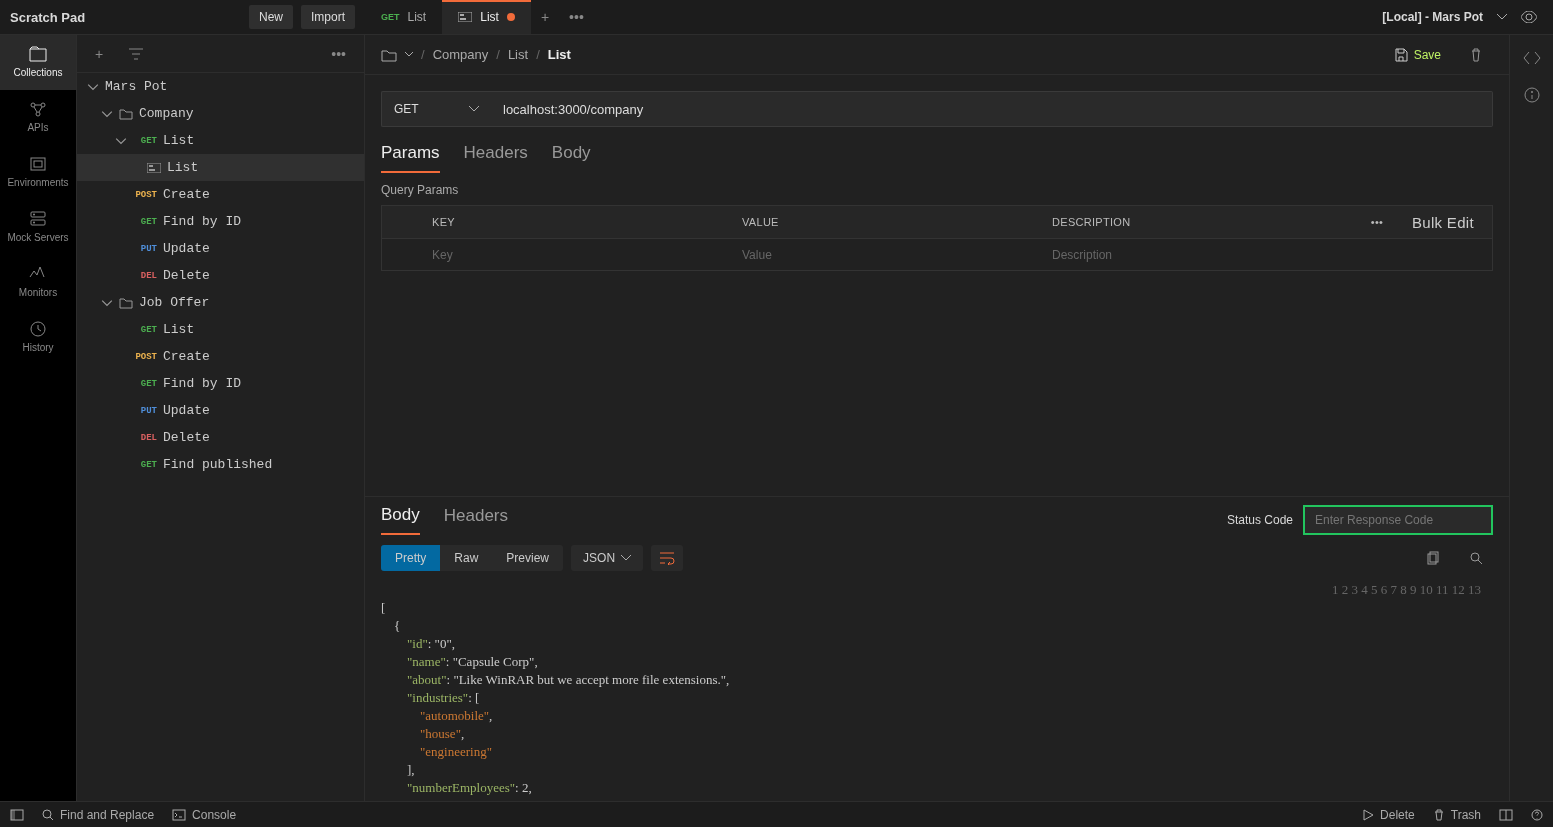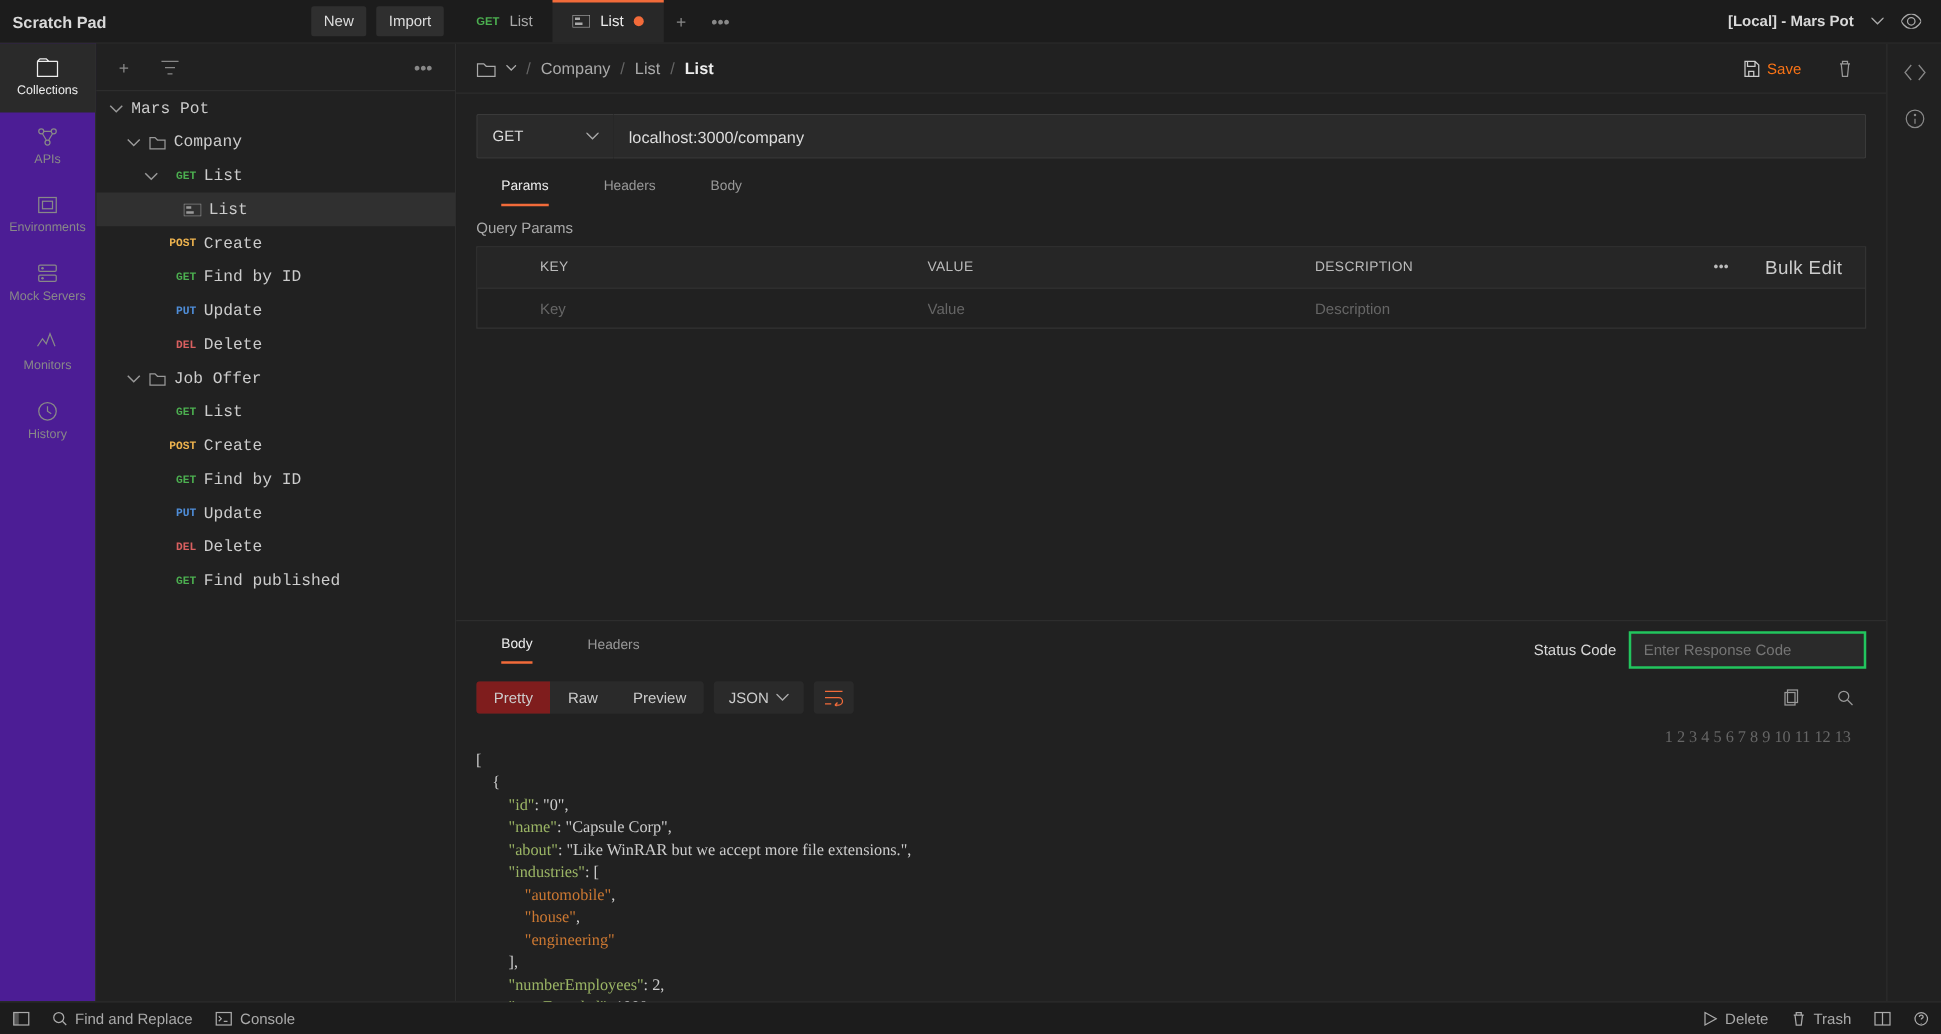--- a/index.html
+++ b/index.html
@@ -52,21 +52,21 @@
   display:flex; align-items:center; gap:14px;
   padding:0 16px; width:250px; justify-content:flex-end;
   font-size:12px;
 }
 .topbar .env .env-name { font-weight:600; }
 svg { display:block; }
 
 
 .main { flex:1; display:flex; min-height:0; }
 .railbar {
-  width:77px; background:#4c1d95;
+  width:77px; background:#000000;
   display:flex; flex-direction:column; align-items:flex-end;
   border-right:1px solid #2d2d2d;
 }
 .rail-item {
   width:100%; padding:10px 0 12px; text-align:center;
   color:#888; font-size:10px; cursor:pointer;
 }
 .rail-item.active { background:#2a2a2a; color:#eee; }
 .rail-item svg { margin:0 auto 4px; }
 
@@ -87,36 +87,36 @@
 .tree-row .chevron { width:12px; height:12px; color:#999; }
 .indent-0{padding-left:10px} .indent-1{padding-left:24px} .indent-2{padding-left:38px} .indent-3{padding-left:52px}
 
 .editor { flex:1; display:flex; flex-direction:column; min-width:0; background:#212121; }
 .editor-top { height:40px; display:flex; align-items:center; padding:0 16px; border-bottom:1px solid #2d2d2d; gap:10px;}
 .breadcrumb { display:flex; align-items:center; gap:8px; font-size:13px; color:#aaa;}
 .breadcrumb svg { color:#aaa; }
 .breadcrumb .sep { color:#666; }
 .breadcrumb .last { color:#eee; font-weight:600; }
 .editor-top .grow { flex:1; }
-.save-btn { display:flex; align-items:center; gap:6px; cursor:pointer; color:#f97316; padding:4px 8px; border-radius:2px; }
+.save-btn { display:flex; align-items:center; gap:6px; cursor:pointer; color:#bef264; padding:4px 8px; border-radius:2px; }
 
 .req-row { padding:16px; display:flex; gap:0; }
 .method-select {
   background:#2a2a2a; color:#ddd; border:1px solid #3a3a3a;
   height:36px; width:110px; display:flex; align-items:center; justify-content:space-between;
   padding:0 12px; cursor:pointer; border-right:none; border-radius:2px 0 0 2px;
 }
 .url-input {
   flex:1; height:36px; background:#2a2a2a; color:#ddd;
   border:1px solid #3a3a3a; padding:0 12px; font-size:13px;
   border-left:none; border-radius:0 2px 2px 0; outline:none;
 }
 
 .req-tabs { display:flex; gap:24px; padding:0 16px; }
-.req-tab { padding:0 0 8px; color:#999; cursor:pointer; font-size:11px;margin-left:20px; }
+.req-tab { padding:0 0 8px; color:#999; cursor:pointer; font-size:17px; }
 .req-tab.active { color:#eee; border-bottom:2px solid #f26b3a; }
 
 .section-label { padding:10px 16px 8px; color:#aaa; font-size:12px; font-weight:500; }
 
 .params-table { margin:0 16px; border:1px solid #333; }
 .pt-head, .pt-row { display:grid; grid-template-columns: 40px 1fr 1fr 1fr 50px 90px; align-items:center; height:32px; }
 .pt-head { color:#bbb; font-size:11px; letter-spacing:.3px; background:#262626; }
 .pt-head > div { padding:0 10px; }
 .pt-row { border-top:1px solid #333; }
 .pt-row input {
@@ -131,21 +131,21 @@
 .response { border-top:1px solid #2d2d2d; display:flex; flex-direction:column; }
 .resp-tabs { display:flex; gap:24px; padding:8px 16px 0; align-items:center; }
 .resp-tabs .req-tab.active { border-bottom:2px solid #f26b3a; }
 .resp-tabs .grow { flex:1; }
 .status-code { display:flex; align-items:center; gap:10px; }
 .status-code input { background:#2a2a2a; border:2px solid #22c55e; color:#ccc; padding:6px 10px; width:190px; font-size:12px; outline:none; }
 
 .resp-toolbar { display:flex; gap:8px; align-items:center; padding:10px 16px; }
 .seg { display:flex; background:#2a2a2a; border-radius:3px; overflow:hidden; }
 .seg button { background:transparent; border:none; color:#ccc; padding:6px 14px; cursor:pointer; font-size:12px; }
-.seg button.active { background:#7f1d1d; }
+.seg button.active { background:#0369a1; }
 .fmt-select { background:#2a2a2a; color:#ccc; border:none; padding:6px 12px; cursor:pointer; font-size:12px; display:flex; align-items:center; gap:6px; border-radius:3px;}
 .wrap-toggle { background:#2a2a2a; padding:6px 8px; border-radius:3px; cursor:pointer; }
 .wrap-toggle svg { color:#f26b3a; }
 .resp-toolbar .grow { flex:1; }
 
 .code { display:flex; font-family: Liberation Serif, serif; font-size:13px; line-height:18px; padding:0 16px 10px; height:220px; overflow:auto;flex-direction:column;}
 .gutter { color:#666; text-align:right; padding-right:12px; user-select:none; }
 .codebody { white-space:pre; color:#ccc; }
 .str { color:#cc7832; }
 .key { color:#9bb565; }

